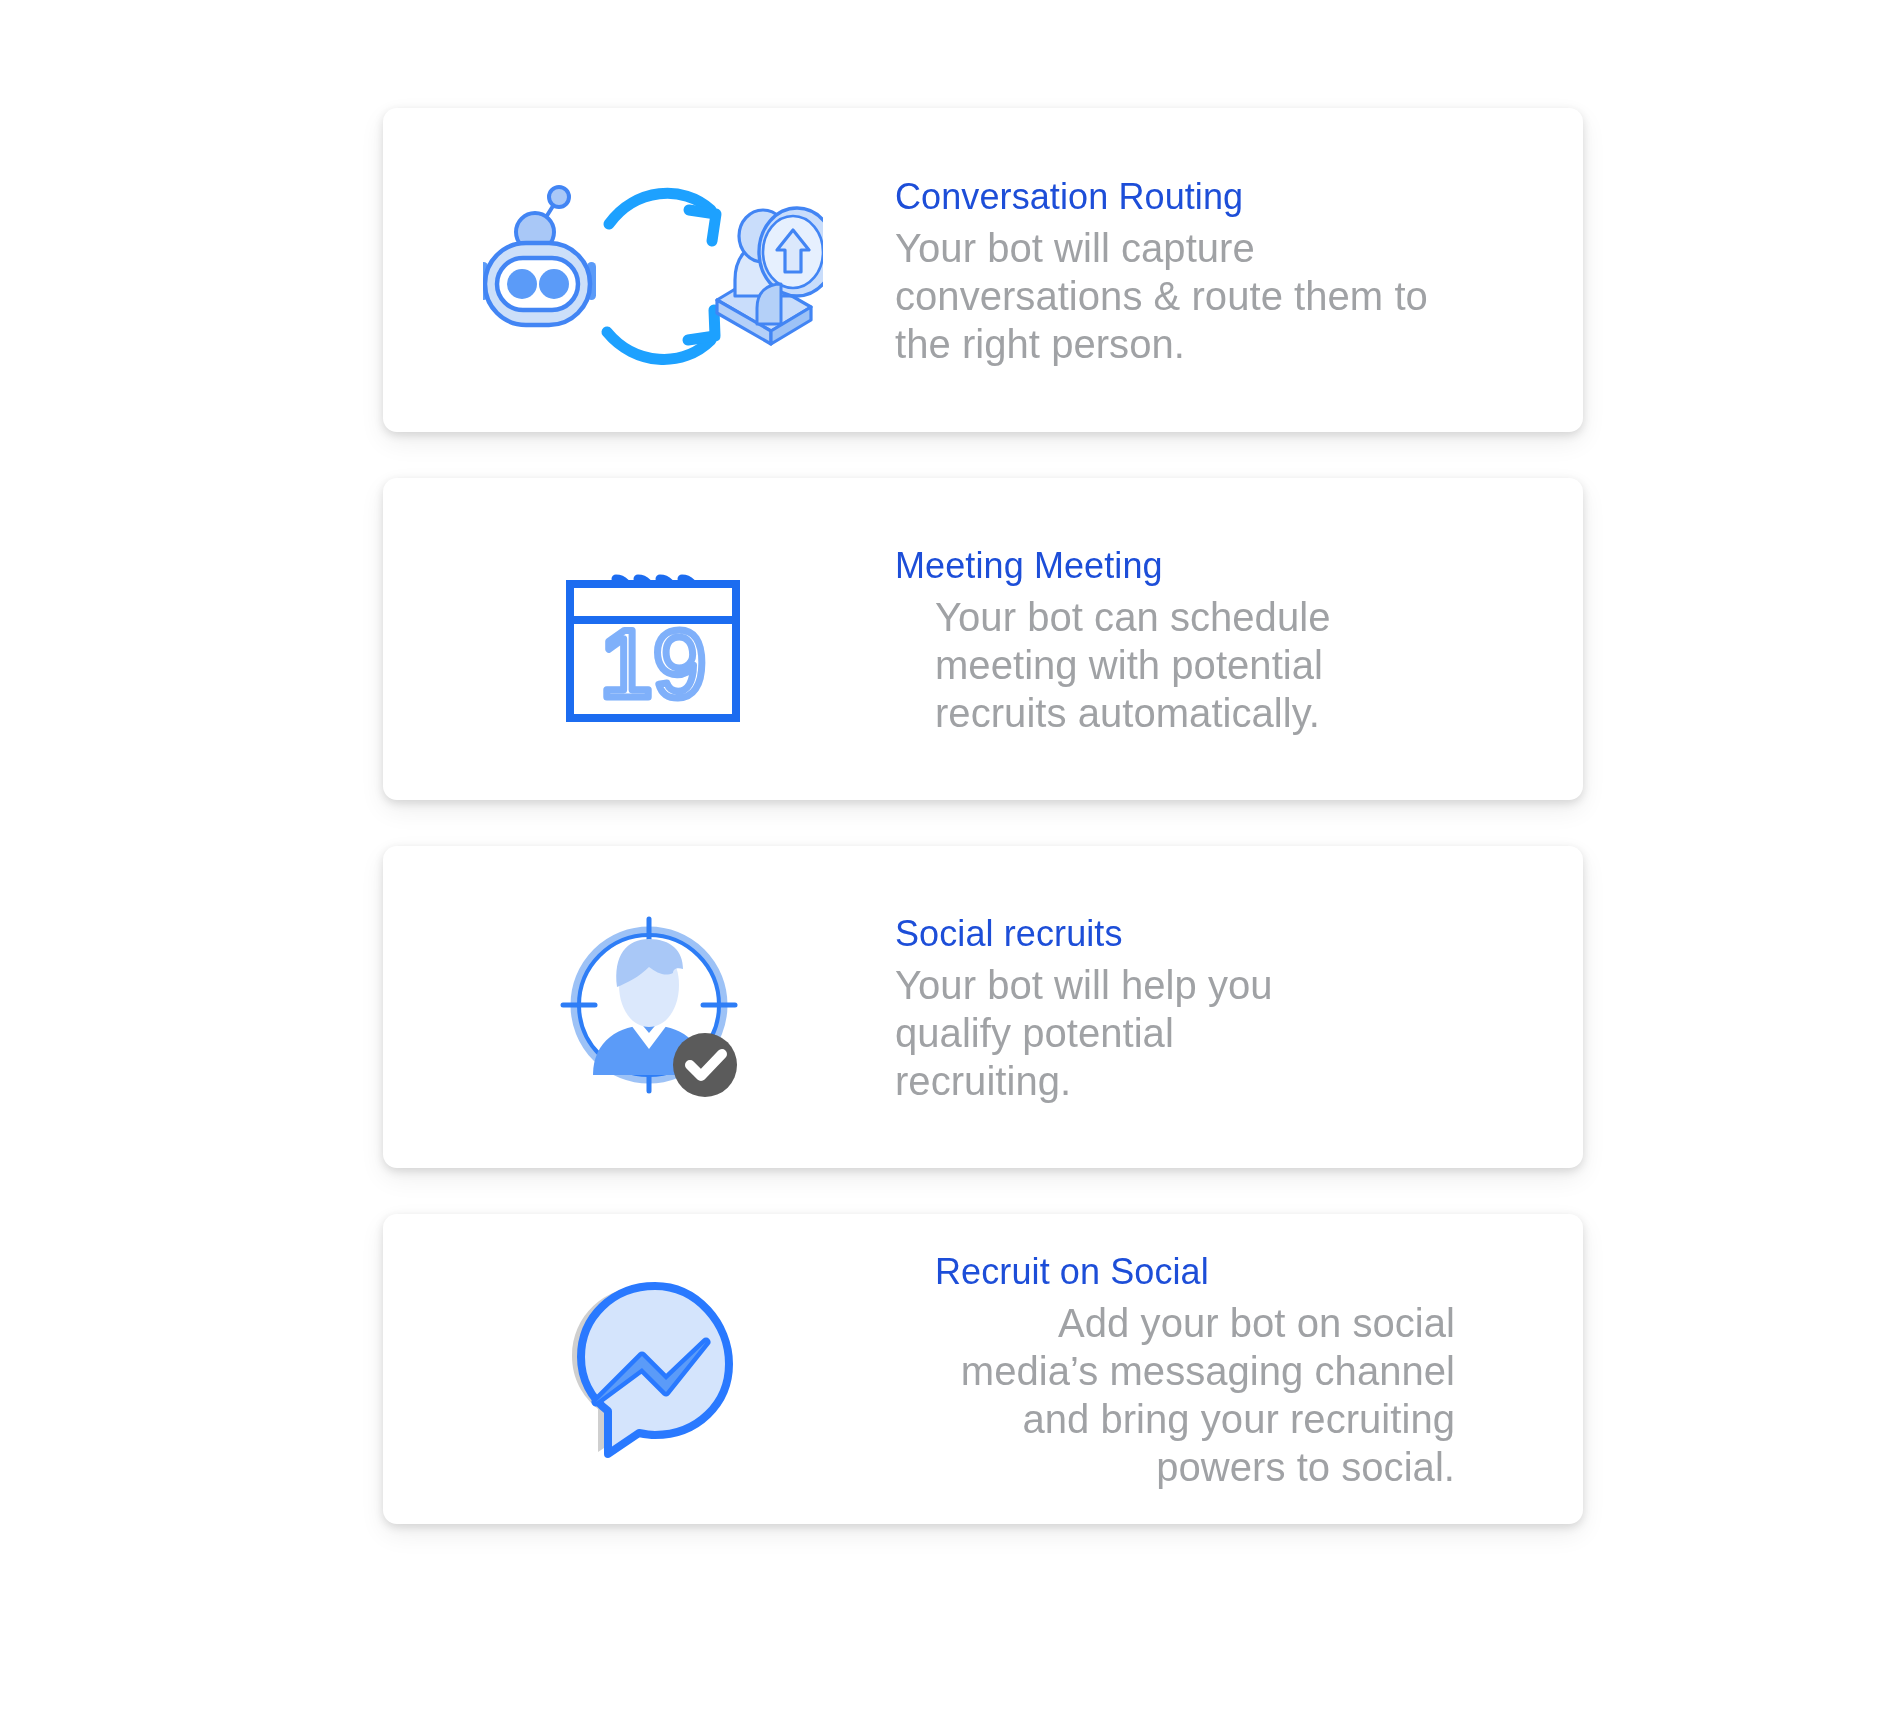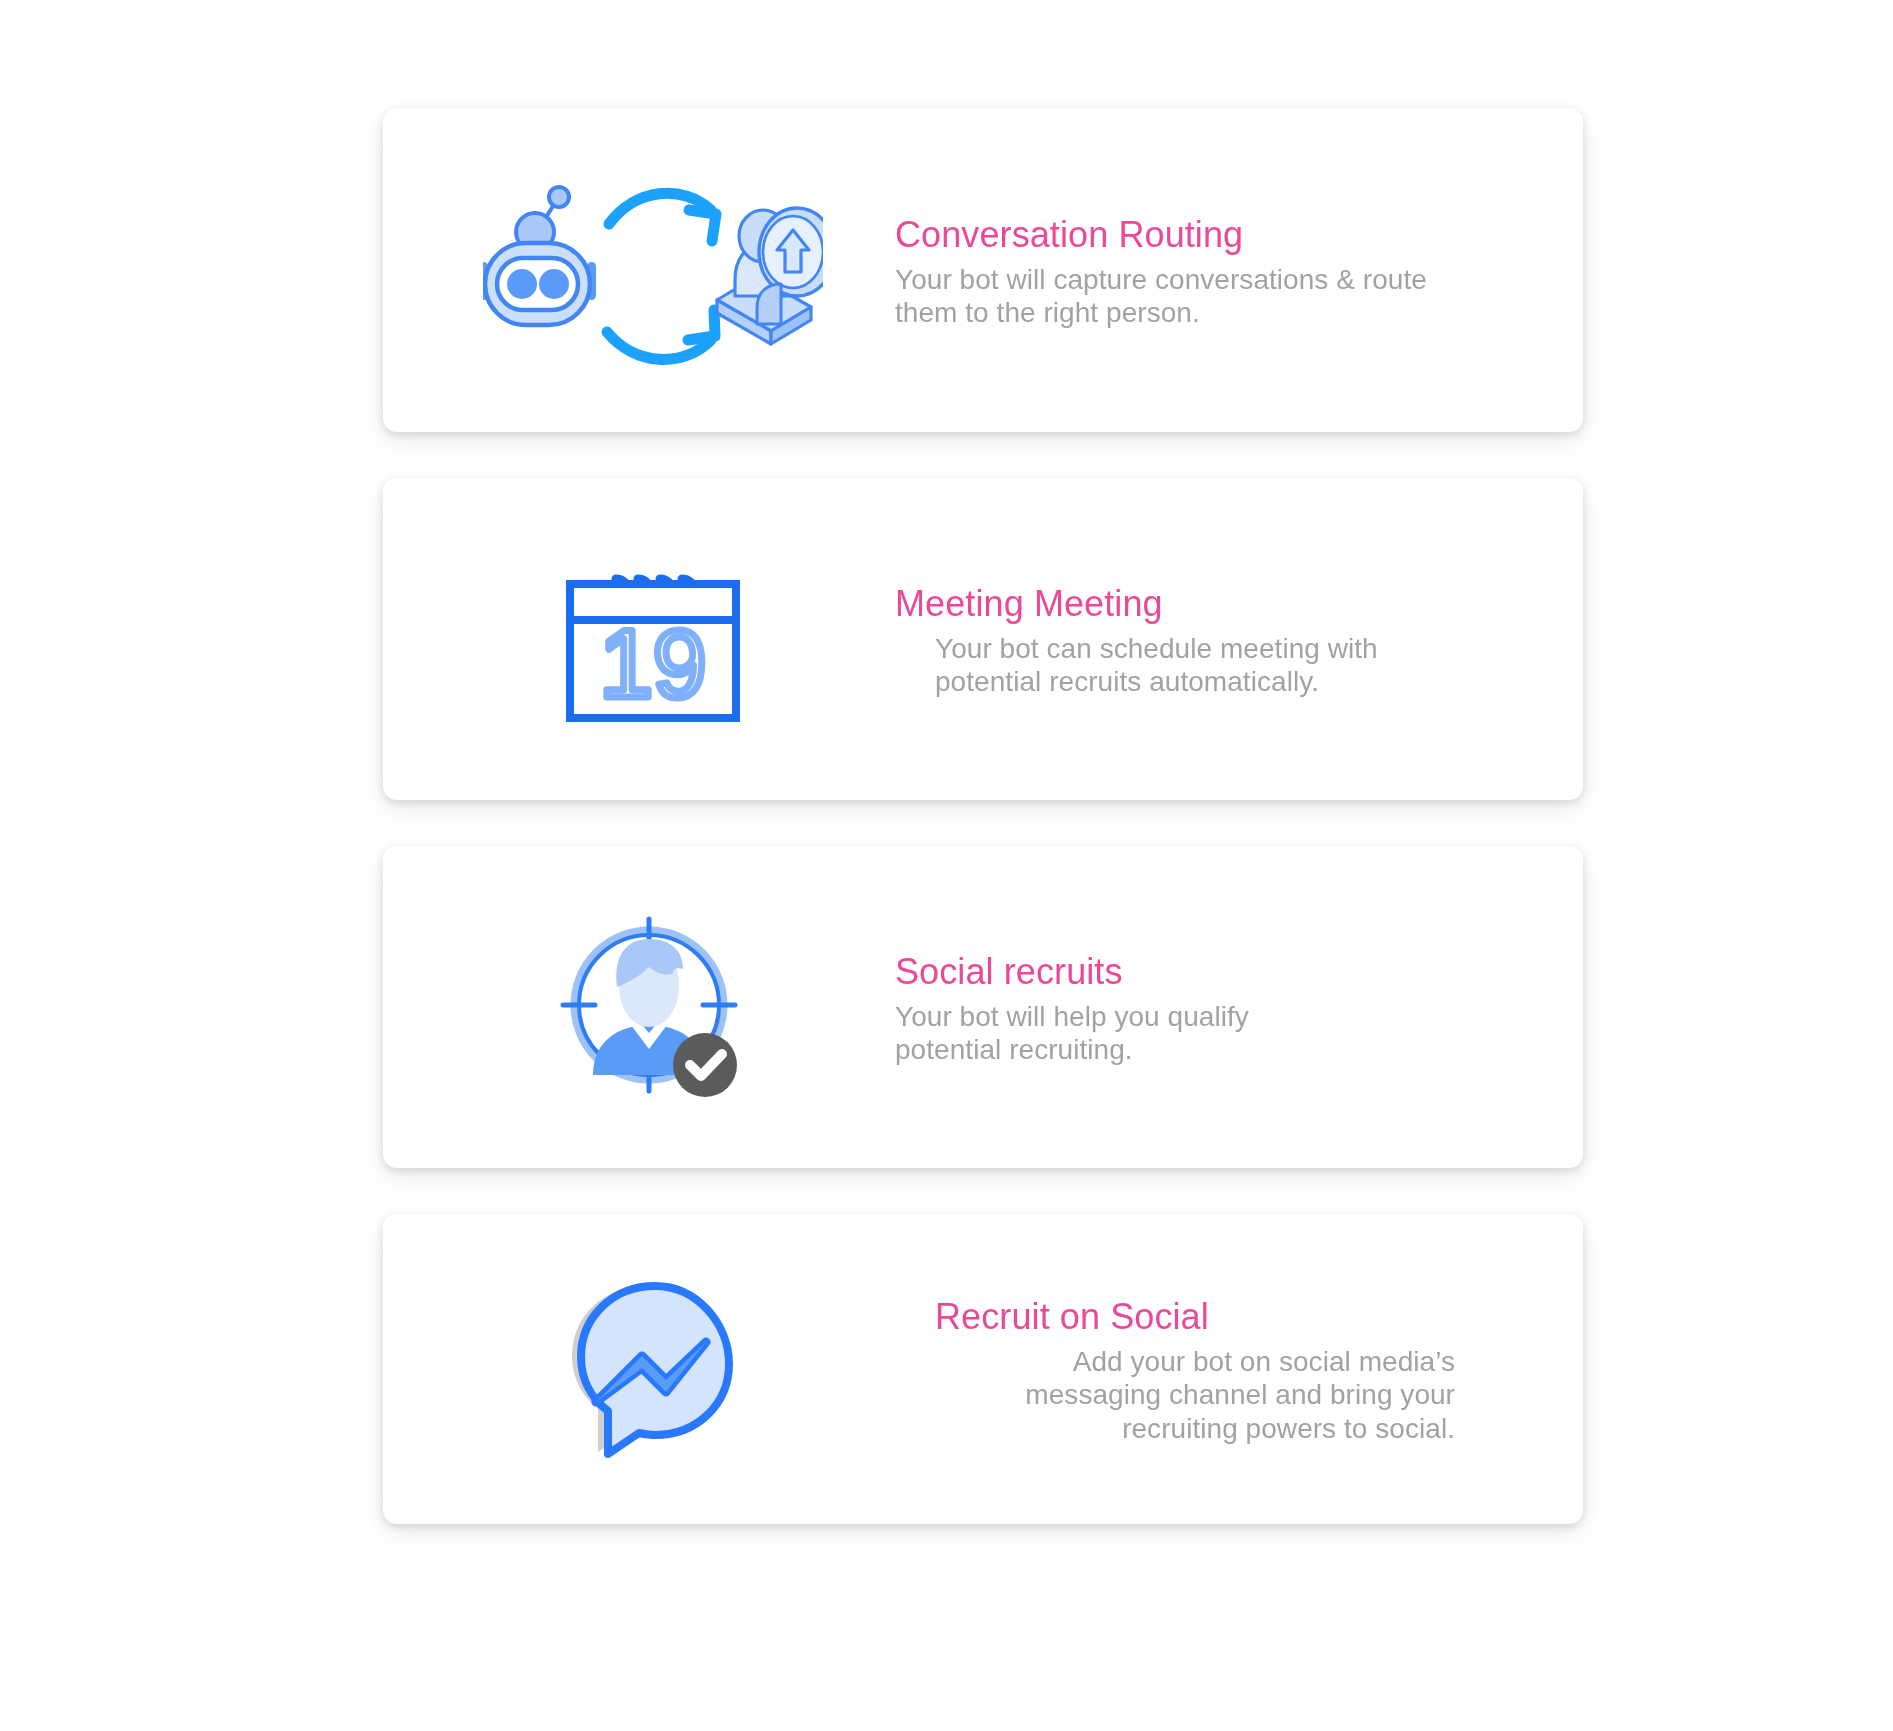--- a/index.html
+++ b/index.html
@@ -51,28 +51,28 @@
   }
 
   .text-slot {
     flex: 1;
     padding-right: 40px;
   }
 
   .card-title {
     font-size: 36px;
     line-height: 1.18;
-    color: #ec4899;
+    color: #1d4ed8;
     font-weight: 400;
     letter-spacing: 0.1px;
     margin: 4px 0 6px 0;
   }
 
   .card-desc {
-    font-size: 28px;
+    font-size: 40px;
     line-height: 1.2;
     color: #a0a2a5;
     font-weight: 400;
     margin: 0;
     max-width: 560px;
     letter-spacing: 0.05px;
   }
   .card-4 .card-desc { max-width: 520px; text-align: right; }
   .card-2 .card-desc { max-width: 470px; margin-left: 40px; }
   .card-3 .card-desc { max-width: 440px; }

